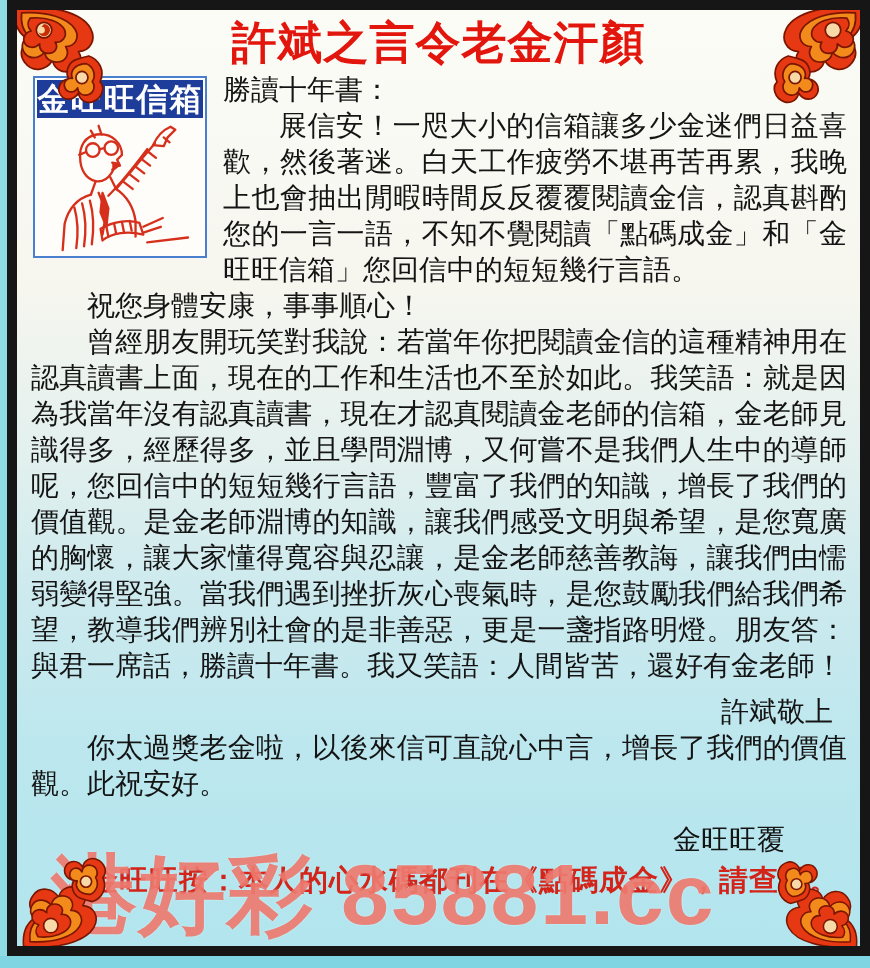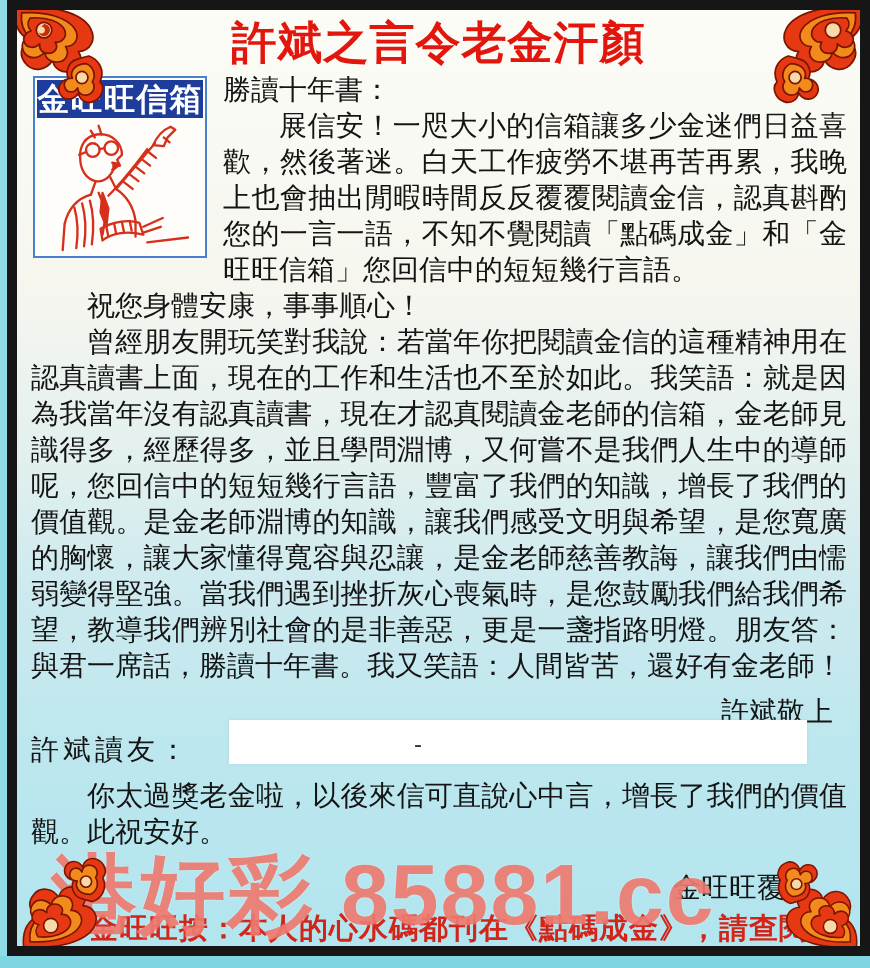--- a/index.html
+++ b/index.html
@@ -166,26 +166,20 @@
         </div>
       </div>
 
       <p class="salutation">勝讀十年書：</p>
       <p class="para indent">展信安！一咫大小的信箱讓多少金迷們日益喜歡，然後著迷。白天工作疲勞不堪再苦再累，我晚上也會抽出閒暇時間反反覆覆閱讀金信，認真斟酌您的一言一語，不知不覺閱讀「點碼成金」和「金旺旺信箱」您回信中的短短幾行言語。</p>
       <p class="para indent">祝您身體安康，事事順心！</p>
       <p class="para indent">曾經朋友開玩笑對我說：若當年你把閱讀金信的這種精神用在認真讀書上面，現在的工作和生活也不至於如此。我笑語：就是因為我當年沒有認真讀書，現在才認真閱讀金老師的信箱，金老師見識得多，經歷得多，並且學問淵博，又何嘗不是我們人生中的導師呢，您回信中的短短幾行言語，豐富了我們的知識，增長了我們的價值觀。是金老師淵博的知識，讓我們感受文明與希望，是您寬廣的胸懷，讓大家懂得寬容與忍讓，是金老師慈善教誨，讓我們由懦弱變得堅強。當我們遇到挫折灰心喪氣時，是您鼓勵我們給我們希望，教導我們辨別社會的是非善惡，更是一盞指路明燈。朋友答：與君一席話，勝讀十年書。我又笑語：人間皆苦，還好有金老師！</p>
 
       <p class="sig-right">許斌敬上</p>
 
-      <div class="reader-line">
-        <span class="reader-label">許斌讀友：</span>
-        <span class="redaction">
-            <span class="dash">-</span>
-          </span>
-      </div>
 
       <p class="para indent">你太過獎老金啦，以後來信可直說心中言，增長了我們的價值觀。此祝安好。</p>
       <p class="sig-right reply-sig">金旺旺覆</p>
       <p class="note">金旺旺按：本人的心水碼都刊在《點碼成金》，請查閱。</p>
     </div>
 
     <div class="watermark">港好彩 85881.cc</div>
 
   </div>
 </div>

